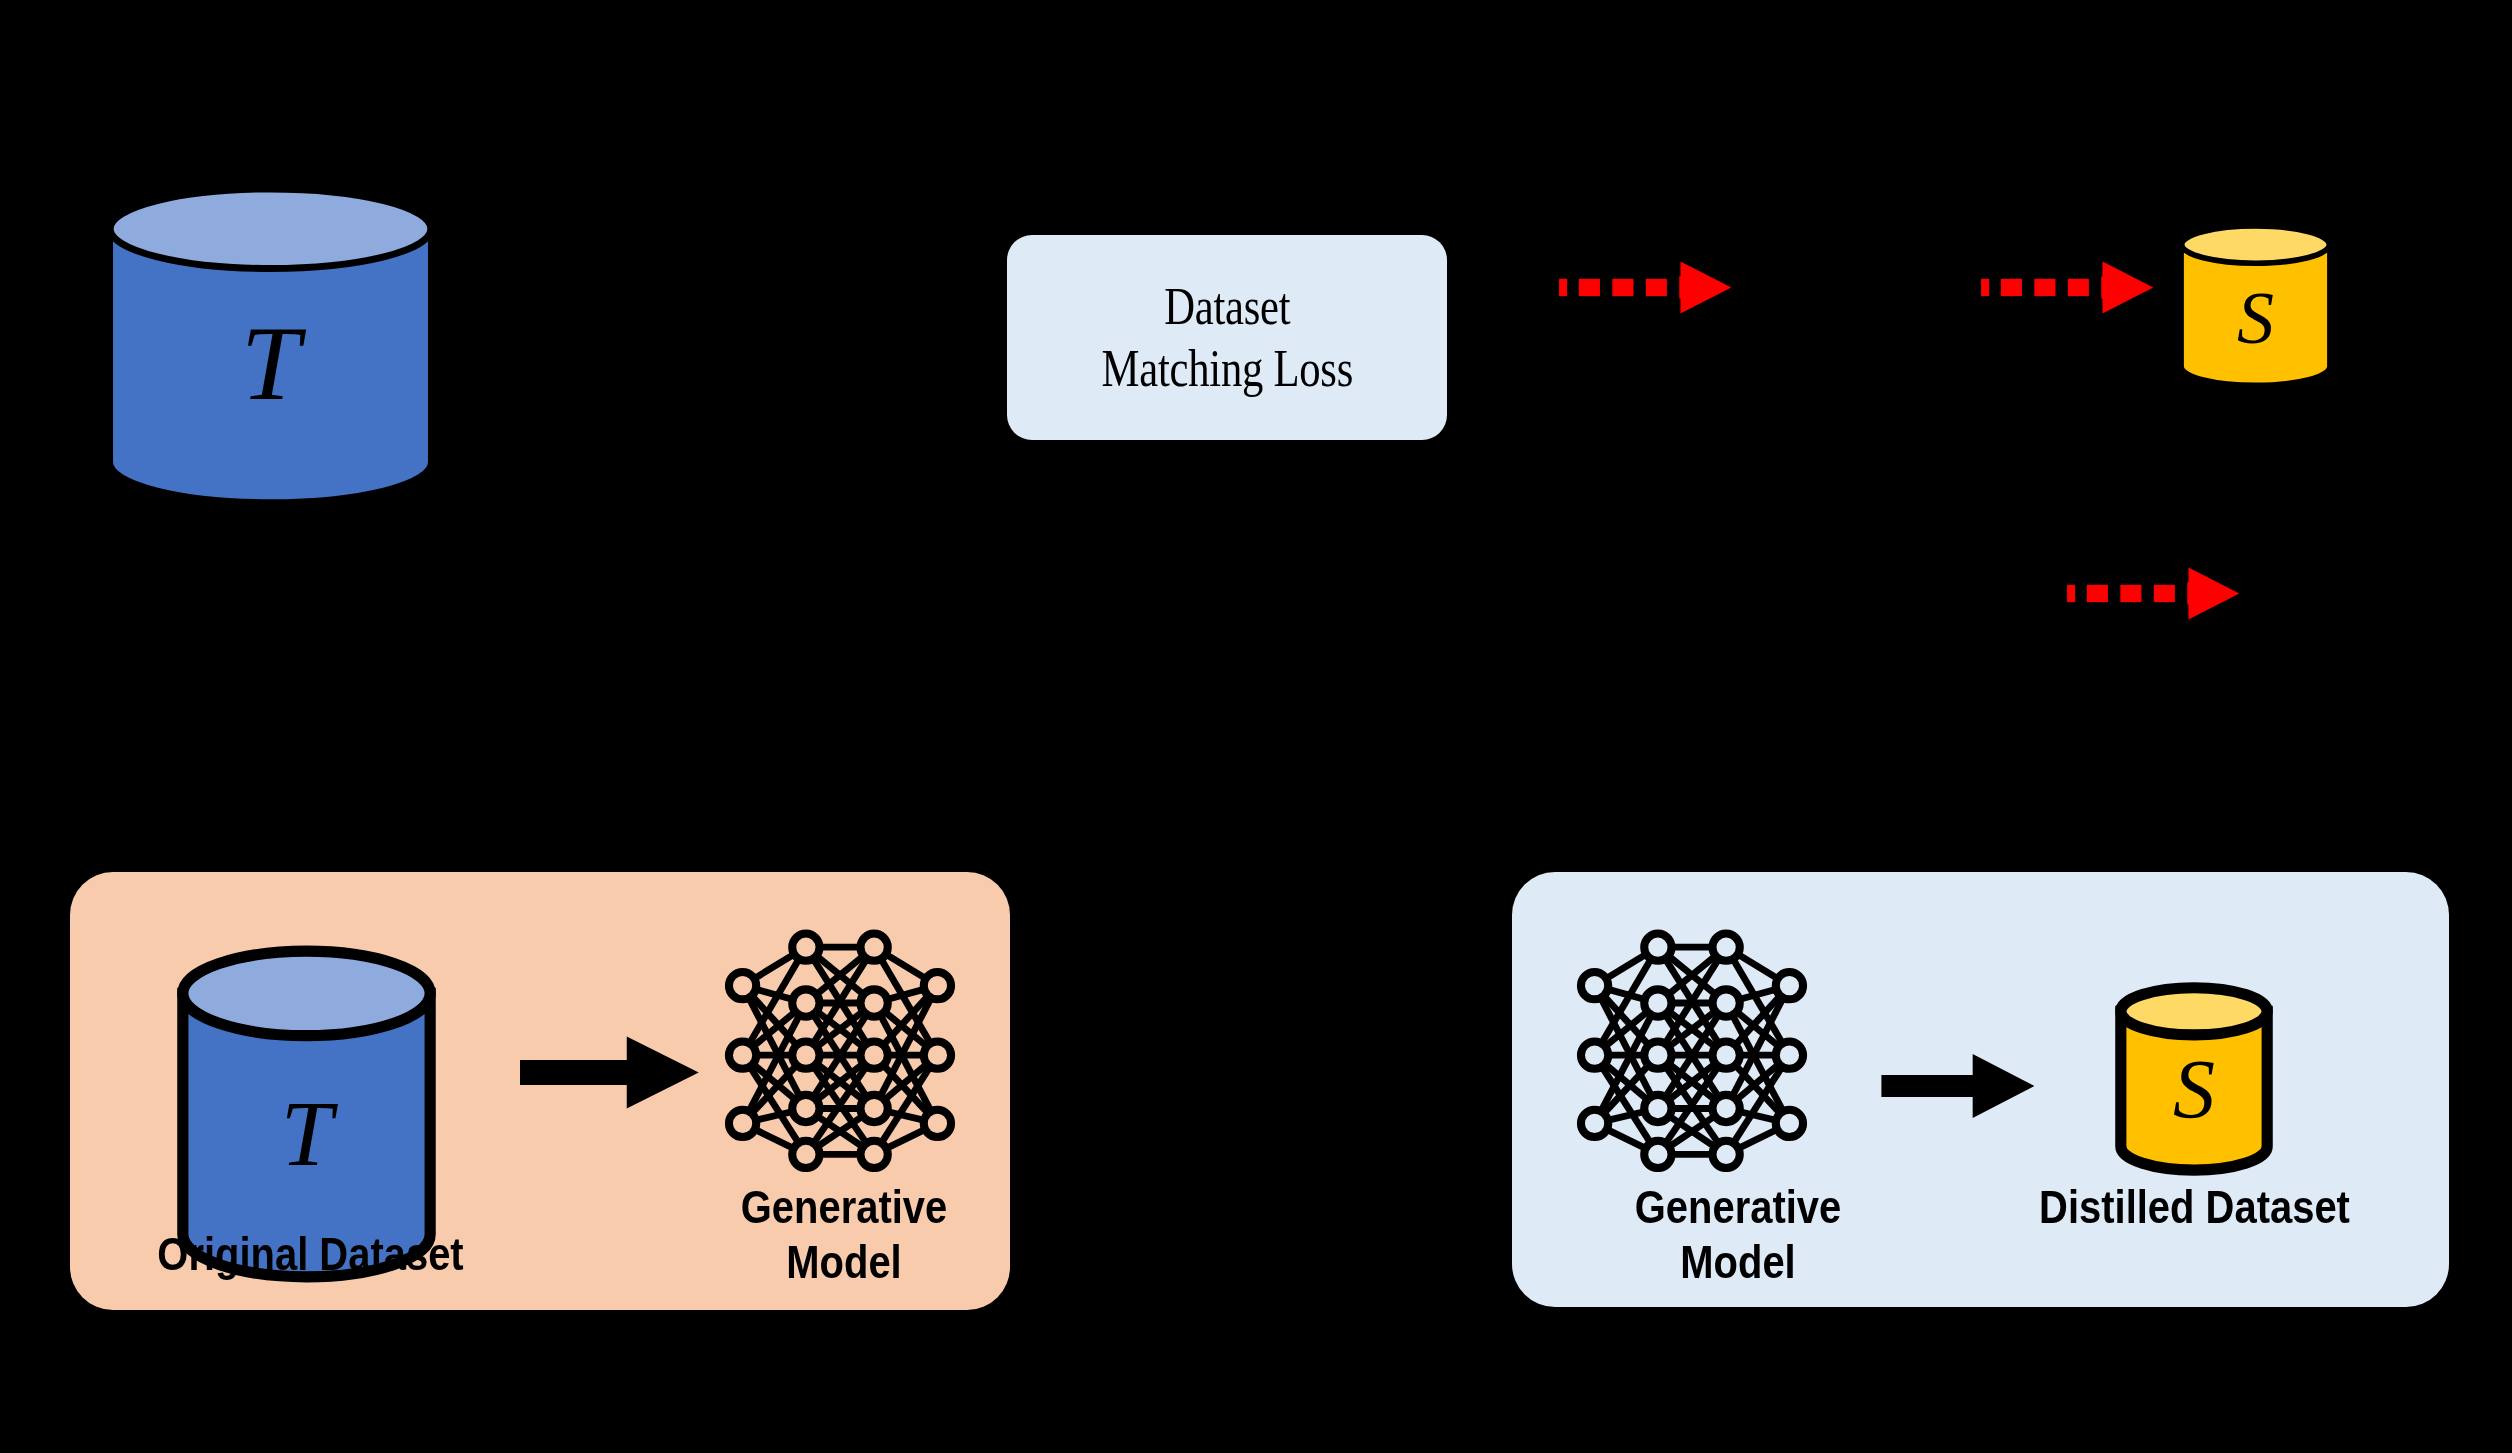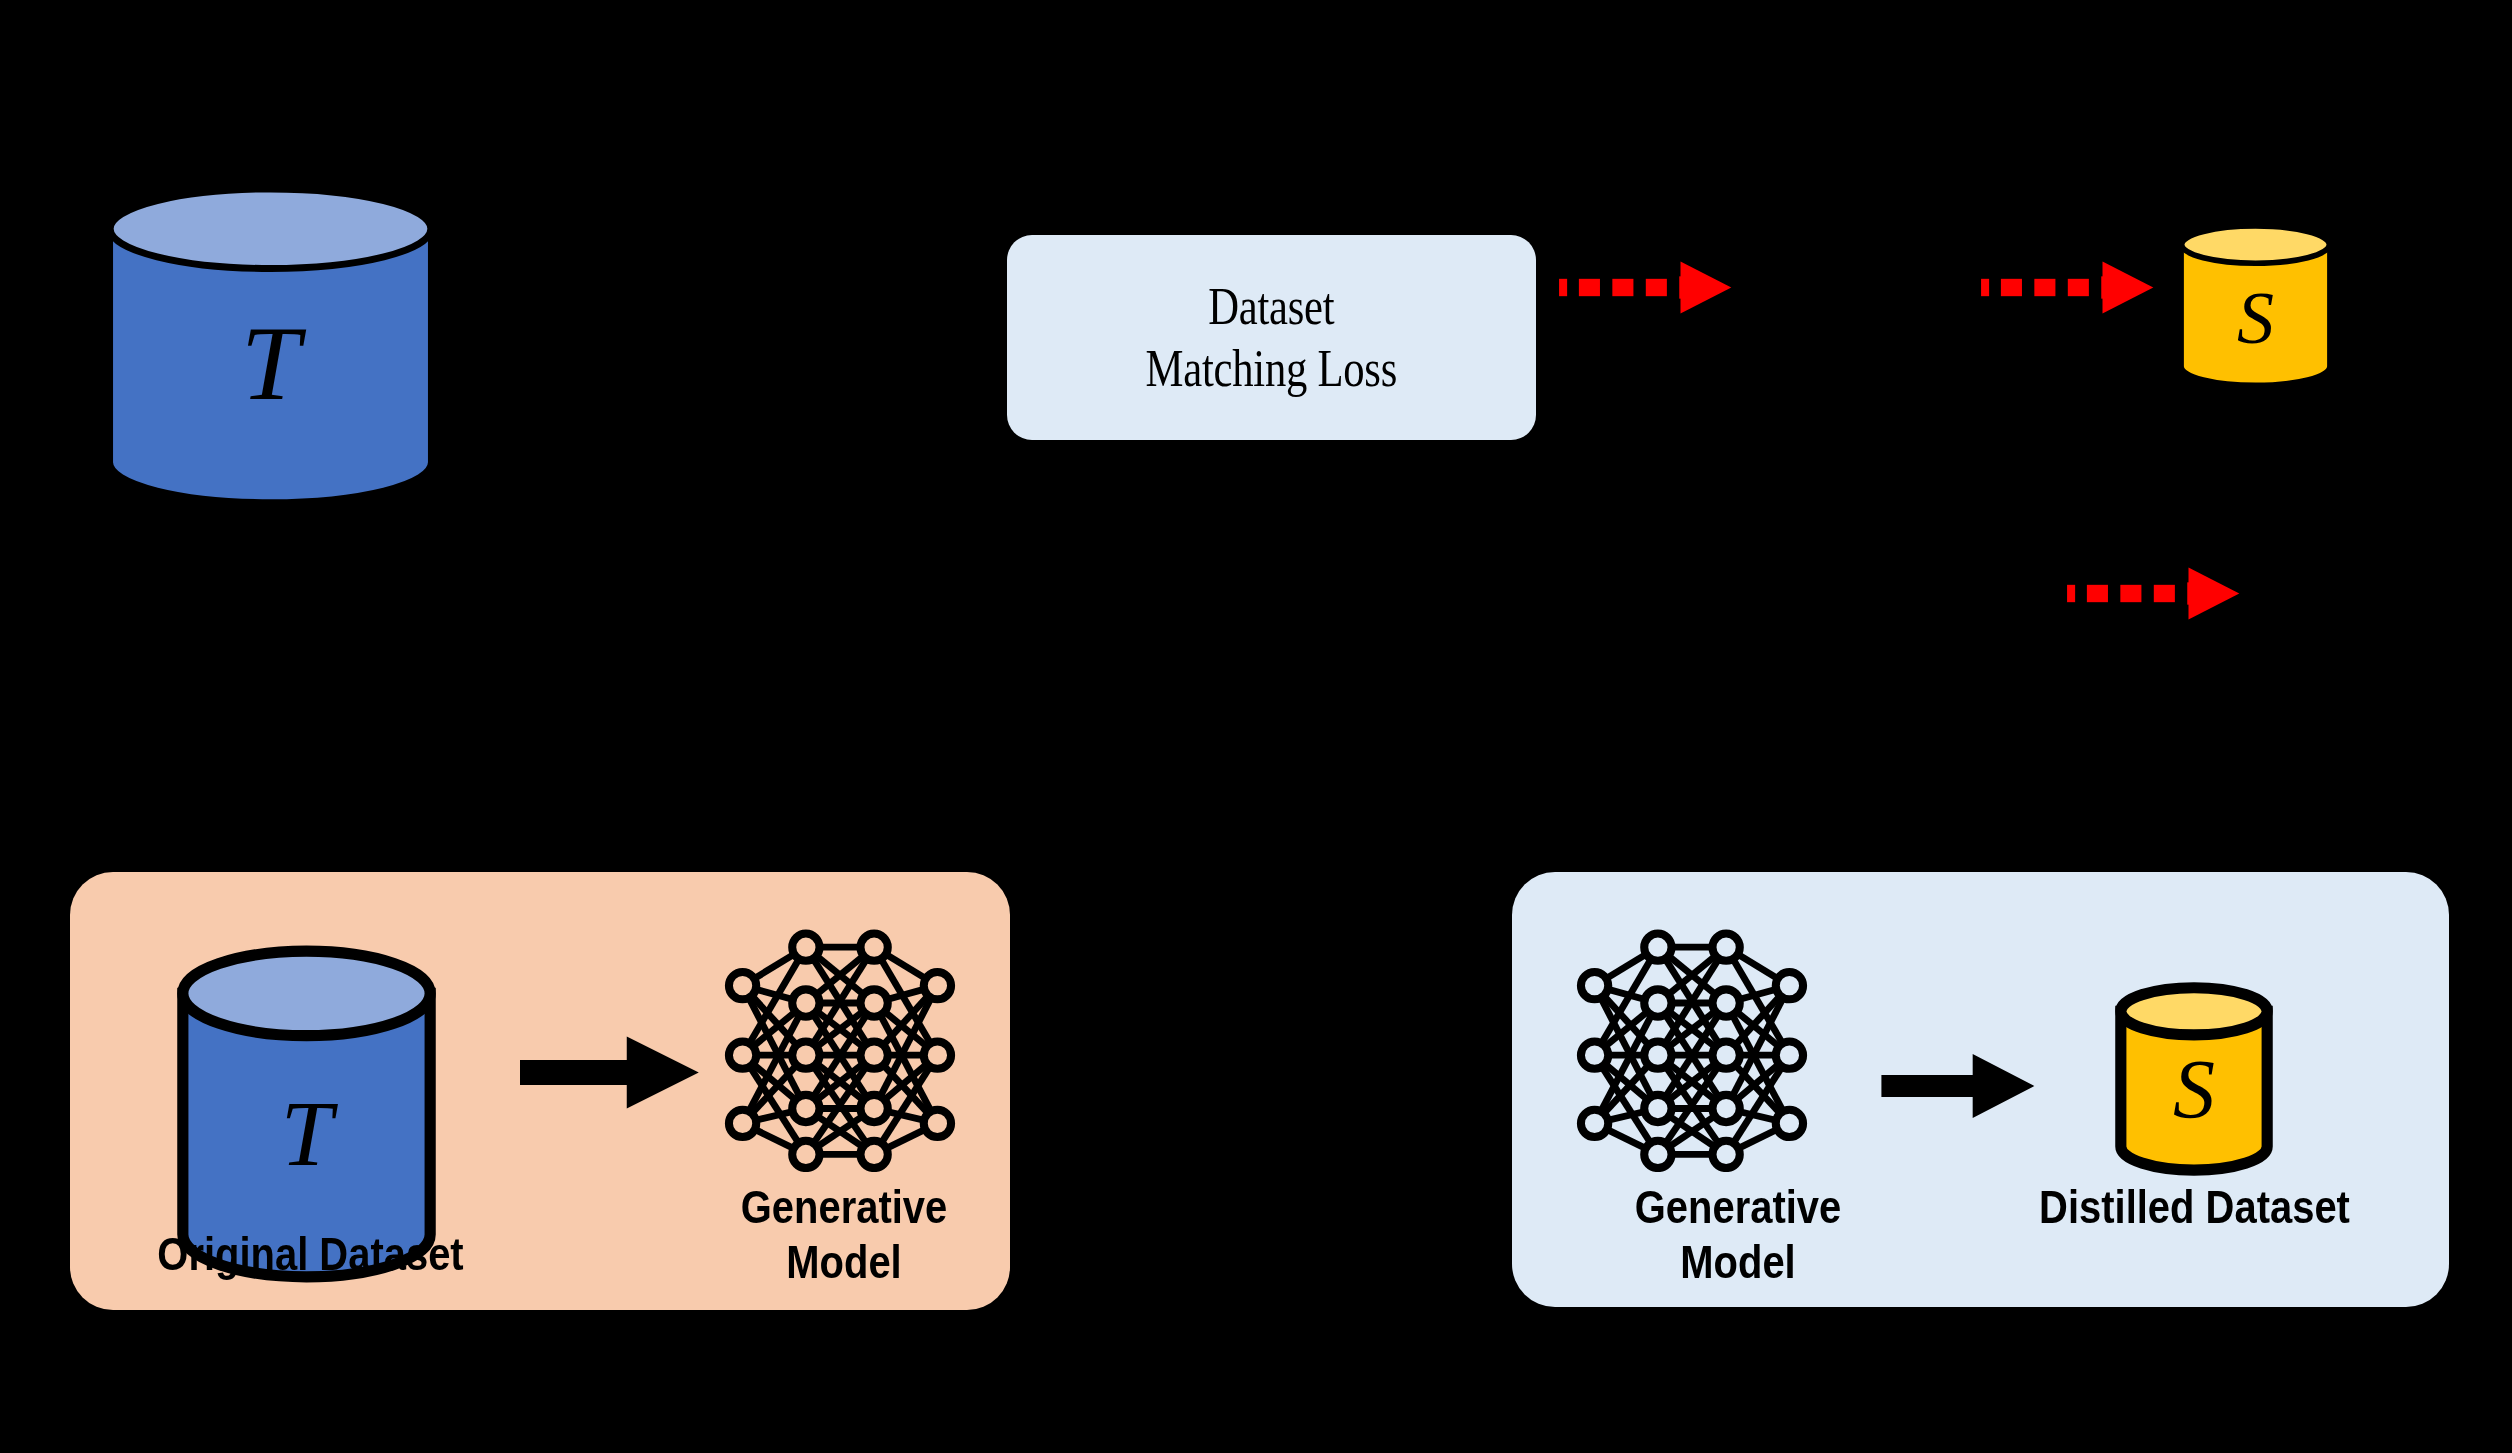--- a/index.html
+++ b/index.html
@@ -29,21 +29,21 @@
   #panel-distilled {
     left: 1512px; top: 872px;
     width: 937px; height: 435px;
     background: #DEEAF6;
   }
 
   
   #loss-box {
     position: absolute;
     left: 1007px; top: 235px;
-    width: 529px; height: 205px;
+    width: 440px; height: 205px;
     background: #DEEAF6;
     border-radius: 25px;
     display: flex;
     align-items: center;
     justify-content: center;
   }
   #loss-box .loss-text {
     font-family: "Liberation Serif", serif;
     font-weight: 400;
     font-size: 52px;

